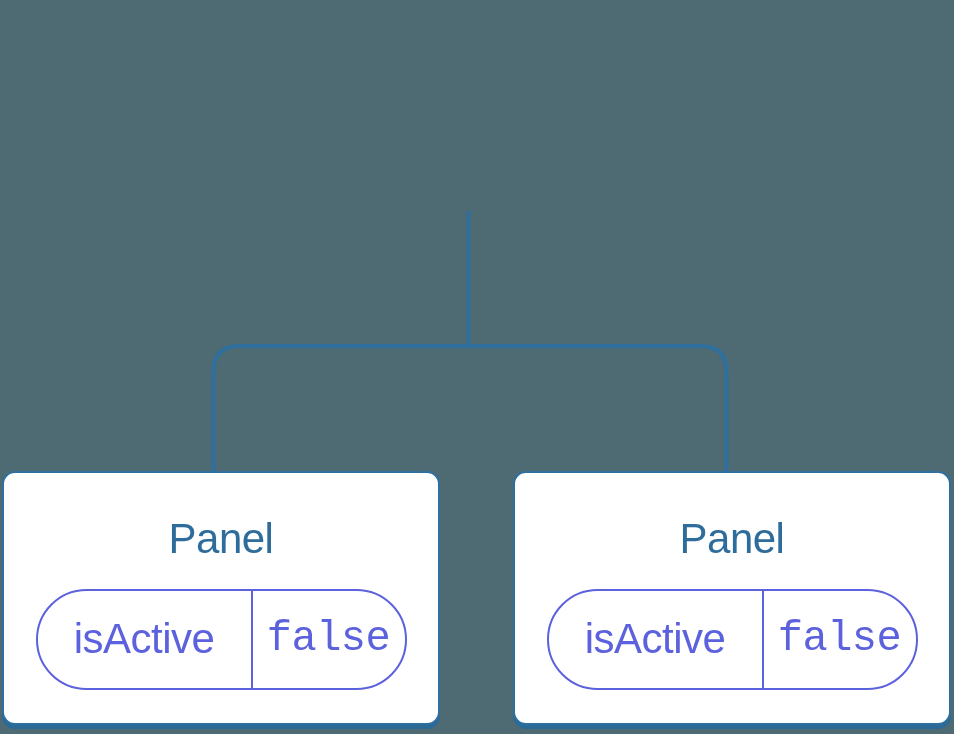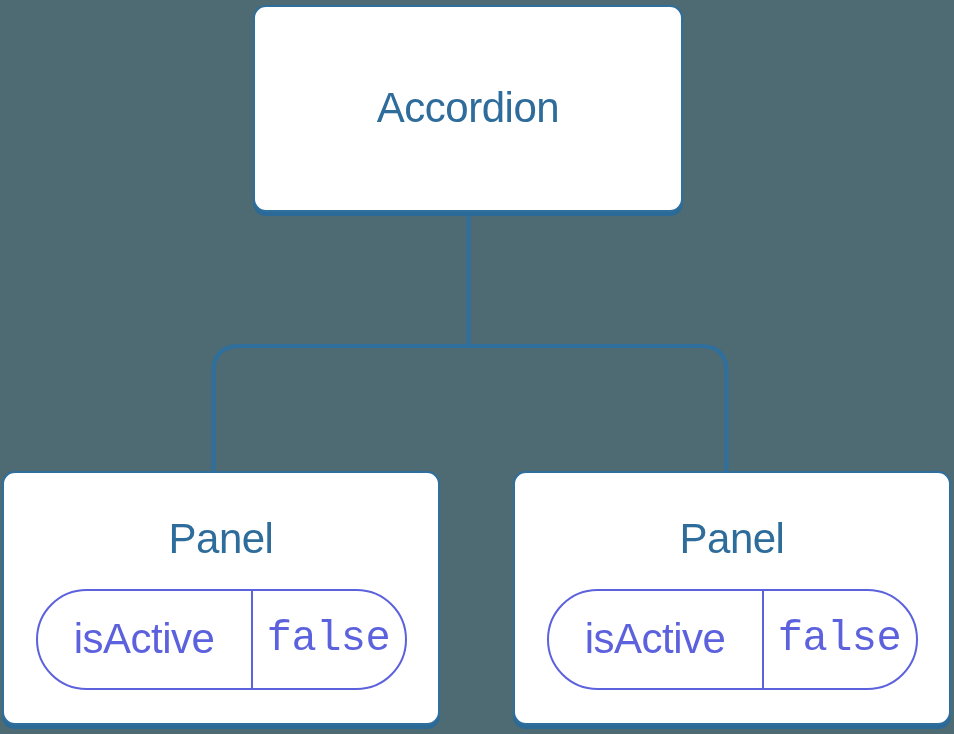--- a/index.html
+++ b/index.html
@@ -91,23 +91,20 @@
 </head>
 <body>
 
 <div class="canvas">
 
   <svg class="connector-svg" viewBox="0 0 954 734" xmlns="http://www.w3.org/2000/svg">
     <path d="M 468.5 211 L 468.5 348" fill="none" stroke="#2e6f9e" stroke-width="4"></path>
     <path d="M 213.5 472 L 213.5 372 Q 213.5 346 239.5 346 L 700.5 346 Q 726.5 346 726.5 372 L 726.5 472" fill="none" stroke="#2e6f9e" stroke-width="4"></path>
   </svg>
 
-  <div class="node root-node">
-    <span class="node-label">Accordion</span>
-  </div>
 
   <div class="node panel-node panel-left">
     <span class="node-label">Panel</span>
     <div class="state-pill">
       <span class="state-cell state-key">isActive</span>
       <span class="state-cell state-value">false</span>
     </div>
   </div>
 
   <div class="node panel-node panel-right">

